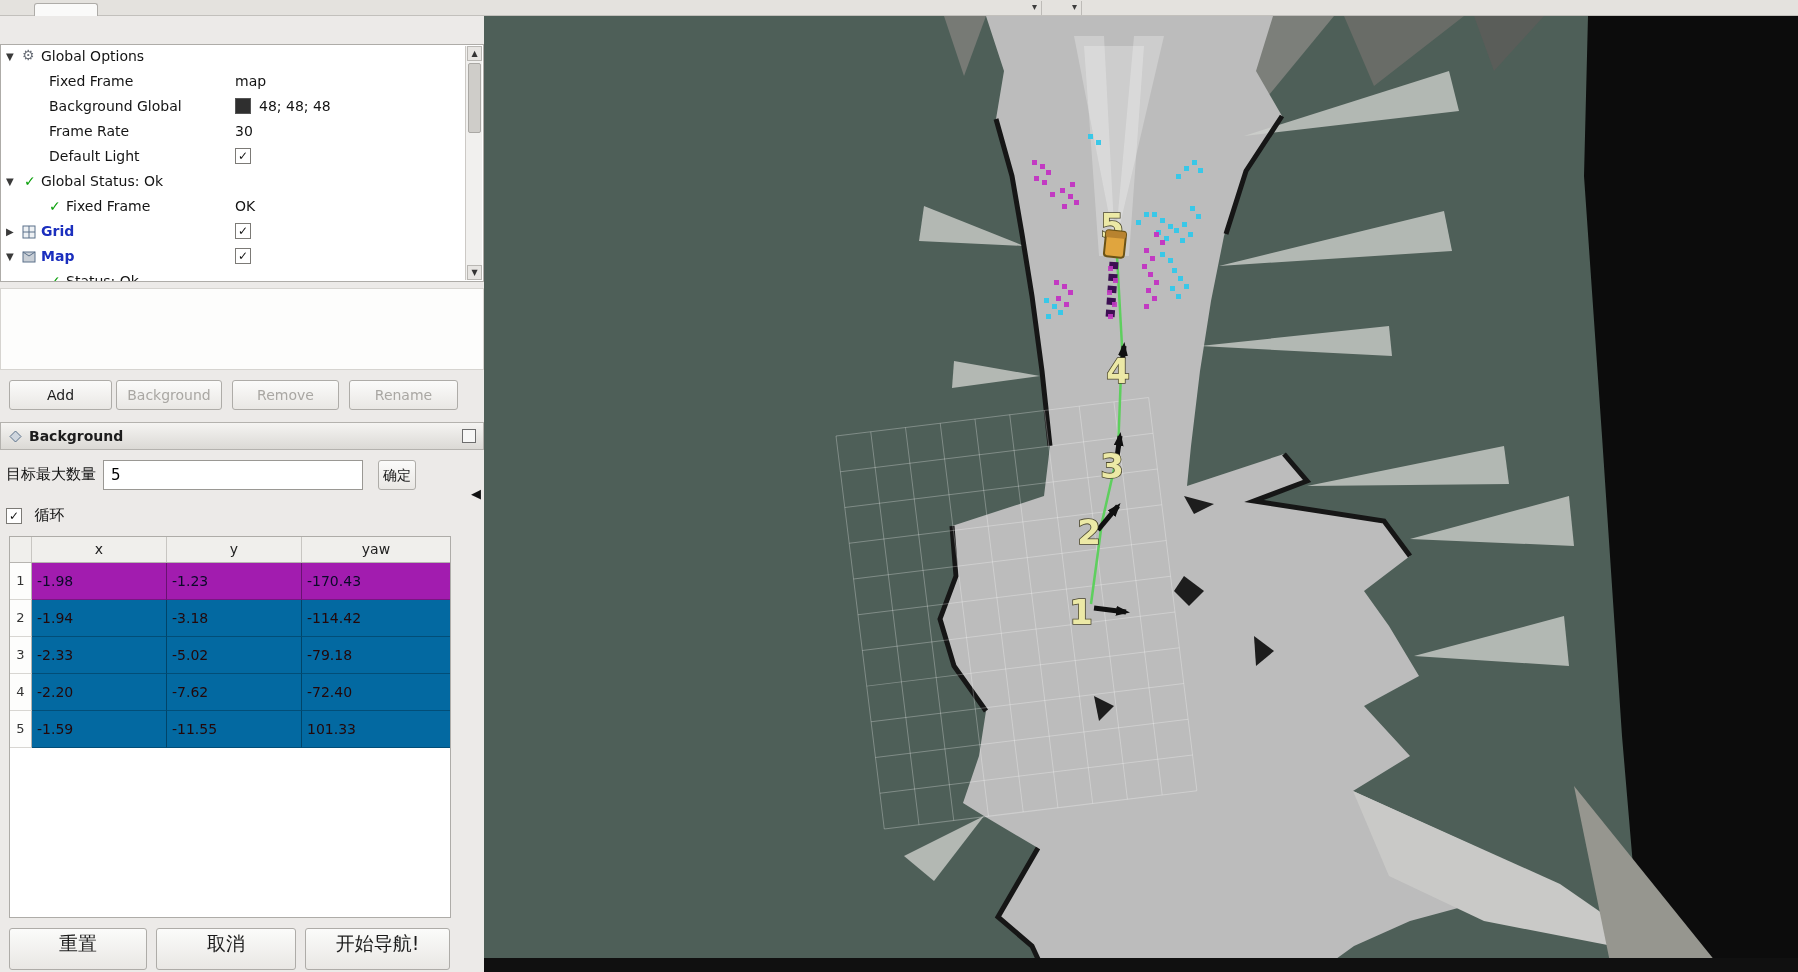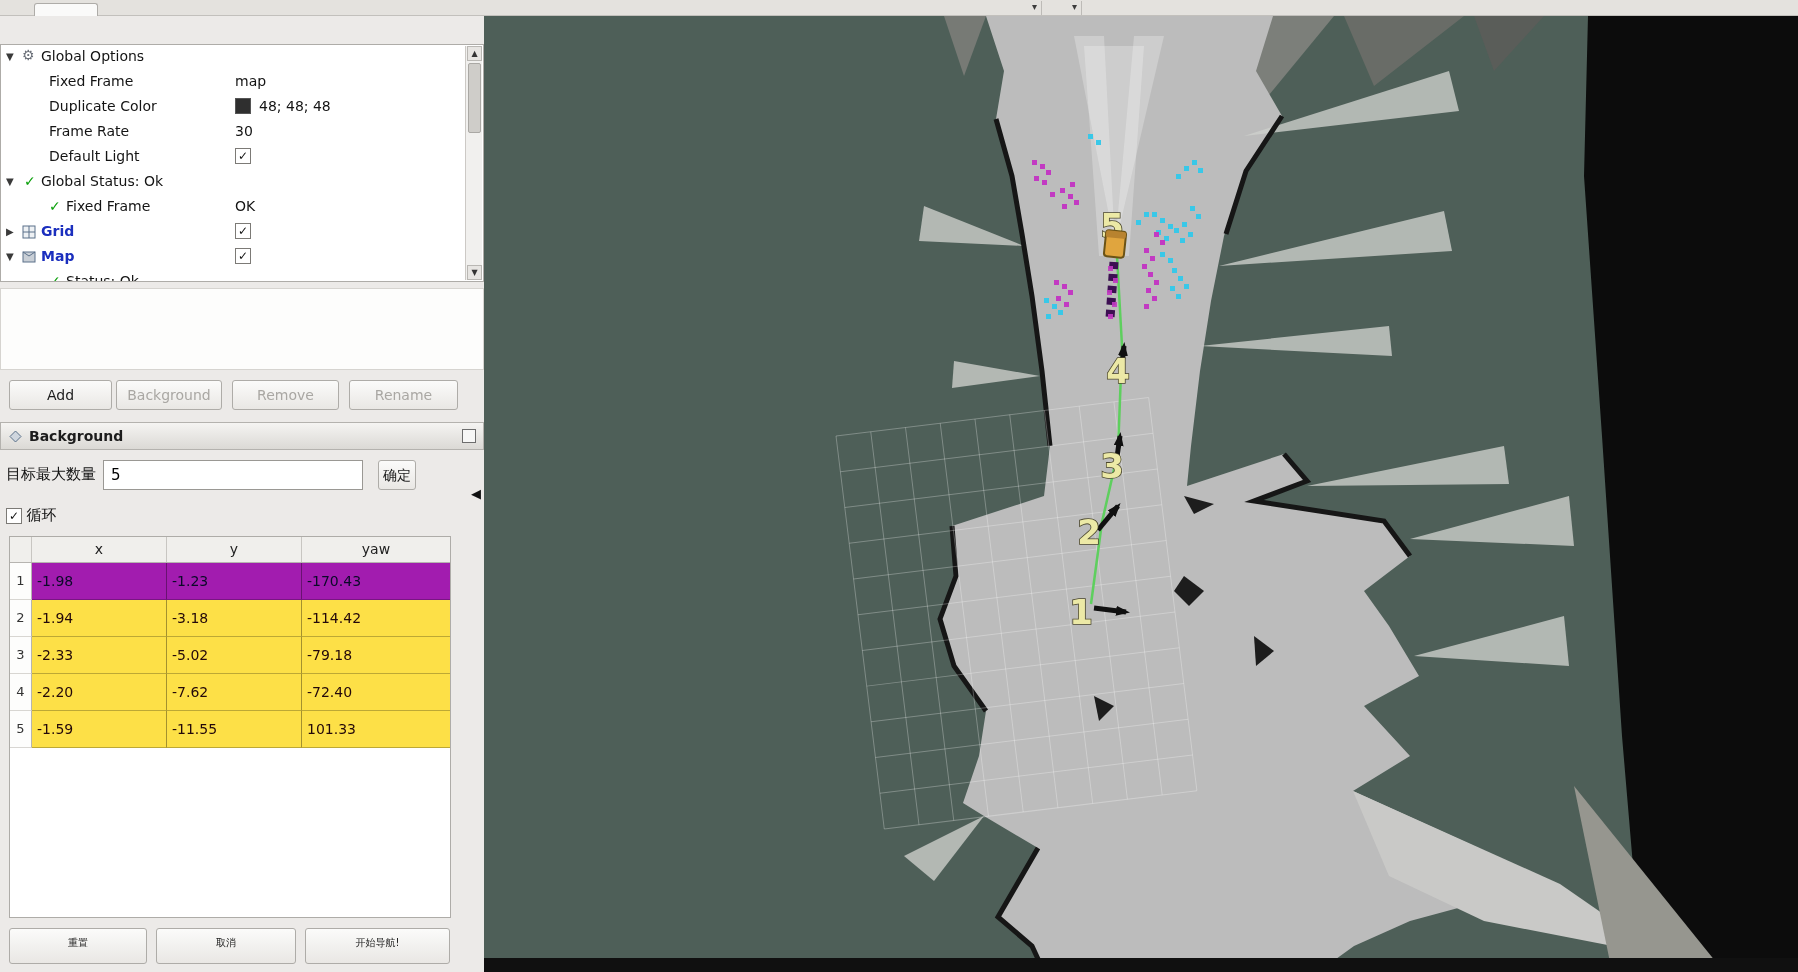--- a/index.html
+++ b/index.html
@@ -51,37 +51,37 @@
   .b-dup{left:116px;width:106px}
   .b-rem{left:232px;width:107px}
   .b-ren{left:349px;width:109px}
 
   .teleop-header{top:406px}
   .goal-row{position:absolute;top:444px;left:0;width:484px;height:30px}
   .goal-label{position:absolute;left:6px;top:5px;font-size:15px;color:#111}
   .goal-input{position:absolute;left:103px;top:0;width:260px;height:30px;border:1px solid #9a9894;background:#fff;font-size:15px;padding-left:7px;font-family:inherit}
   .b-confirm{position:absolute;left:378px;top:0;width:38px;height:30px}
   .loop-row{position:absolute;top:490px;left:6px;height:20px}
-  .loop-label{font-size:15px;margin-left:0;vertical-align:middle}
+  .loop-label{font-size:15px;margin-left:8px;vertical-align:middle}
 
   
   .wp-box{position:absolute;top:520px;left:9px;width:442px;height:382px;background:#fff;border:1px solid #aeaca8}
   .wt-header{position:absolute;top:0;left:0;width:440px;height:26px;background:#f0efec;border-bottom:1px solid #b6b4b0;display:flex}
   .wt-gutter-h{width:22px;border-right:1px solid #c8c6c2}
   .wt-col-h{text-align:center;line-height:25px;font-size:14px;color:#222;border-right:1px solid #c8c6c2}
   .cx{width:135px}.cy{width:135px}.cyaw{width:148px;border-right:none}
   .wt-row{position:absolute;left:0;width:440px;height:37px;display:flex}
   .wt-gutter{width:22px;background:#fdfdfc;border-right:1px solid #b6b4b0;border-bottom:1px solid #d8d6d2;text-align:center;line-height:36px;font-size:13px;color:#333}
   .wt-cell{font-size:14px;color:#15060a;line-height:36px;padding-left:5px;border-right:1px solid rgba(0,0,0,.35);border-bottom:1px solid rgba(0,0,0,.25)}
   .wt-cell.cyaw{border-right:none}
   .wt-row.sel .wt-cell{background:#a21caf;color:#0a0a28}
-  .wt-row.run .wt-cell{background:#fde047;color:#23080a}
+  .wt-row.run .wt-cell{background:#0369a1;color:#23080a}
 
   .btn-row2{position:absolute;top:912px;left:0;width:484px;height:32px}
-  .btn-row2 .btn{position:absolute;height:36px;top:0;font-size:10px}
+  .btn-row2 .btn{position:absolute;height:42px;top:0;font-size:19px}
   .b-reset{left:9px;width:138px}
   .b-cancel{left:156px;width:140px}
   .b-start{left:305px;width:145px}
 
   .splitter-arrow{position:absolute;left:471px;top:486px;font-size:13px;color:#111;z-index:5}
 
   
   .map-view{position:absolute;left:484px;top:16px;width:1314px;height:956px;background:#4e5f58;overflow:hidden}
   .wp-label{font-family:"DejaVu Sans",sans-serif;font-weight:bold;font-size:34px;fill:#ece9a6;stroke:#4c482e;stroke-width:1.6px;paint-order:stroke}
 </style>
@@ -103,21 +103,21 @@
       <div class="trow" style="top:0">
         <span class="twisty" style="left:5px">▼</span>
         <span class="gear" style="left:21px">⚙</span>
         <span class="tlabel" style="left:40px">Global Options</span>
       </div>
       <div class="trow" style="top:25px">
         <span class="tlabel" style="left:48px">Fixed Frame</span>
         <span class="tval">map</span>
       </div>
       <div class="trow" style="top:50px">
-        <span class="tlabel" style="left:48px">Duplicate Color</span>
+        <span class="tlabel" style="left:48px">Background Global</span>
         <span class="swatch"></span>
         <span class="tval">48; 48; 48</span>
       </div>
       <div class="trow" style="top:75px">
         <span class="tlabel" style="left:48px">Frame Rate</span>
         <span class="tval">30</span>
       </div>
       <div class="trow" style="top:100px">
         <span class="tlabel" style="left:48px">Default Light</span>
         <span class="cb">✓</span>

